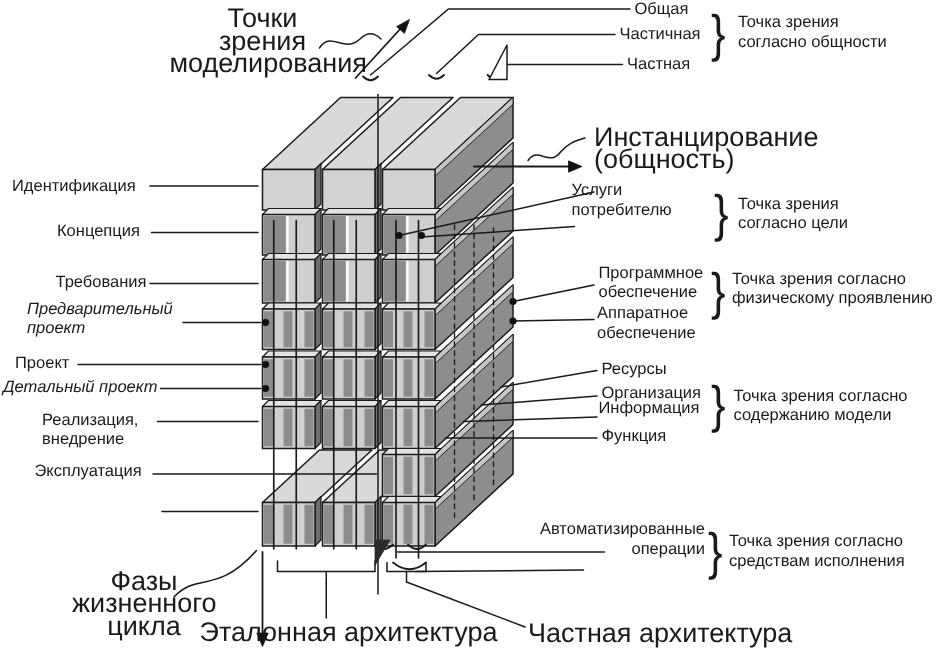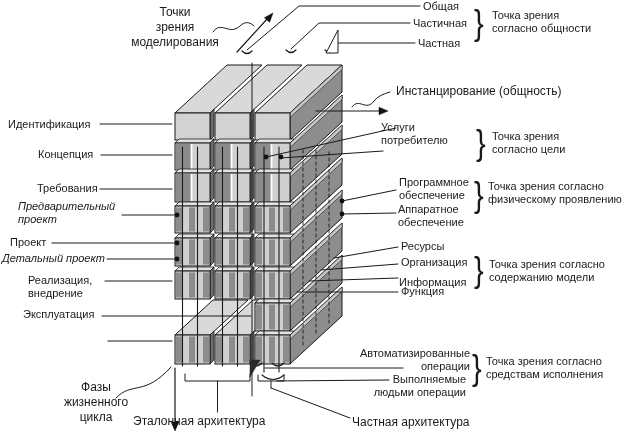--- a/index.html
+++ b/index.html
@@ -1,20 +1,20 @@
 <!DOCTYPE html>
 <html><head>
 <meta charset="utf-8">
 <style>
   html,body{margin:0;padding:0;background:#fff;}
   .stage{position:relative;width:632px;height:438px;background:#ffffff;
          font-family:"Liberation Sans",sans-serif;color:#1a1a1a;overflow:hidden;}
   #cube-svg{position:absolute;left:0;top:0;z-index:1;}
   .lbl{position:absolute;font-size:11px;line-height:12.5px;white-space:pre-line;z-index:2;}
-  .ttl{font-size:12px;line-height:15px;}
+  .ttl{font-size:18px;line-height:15px;}
   .it{font-style:italic;}
   .ctr{text-align:center;}
   .rt{text-align:right;}
   .brace{position:absolute;font-size:29px;line-height:29px;z-index:2;
          transform:scaleY(1.18);transform-origin:top left;font-weight:400;}
 </style>
 </head>
 <body>
 
 <div class="stage">
@@ -232,30 +232,28 @@
   <div class="lbl" style="left:399px;top:176px;">Программное
 обеспечение</div>
   <div class="lbl" style="left:398px;top:203px;">Аппаратное
 обеспечение</div>
   <div class="brace" style="left:474px;top:179px;">}</div>
   <div class="lbl" style="left:488px;top:180px;">Точка зрения согласно
 физическому проявлению</div>
 
   <div class="lbl" style="left:401px;top:240px;">Ресурсы</div>
   <div class="lbl" style="left:401px;top:256px;">Организация</div>
-  <div class="lbl" style="left:399px;top:276px;text-align:right;">Информация</div>
+  <div class="lbl" style="left:399px;top:266px;text-align:right;">Информация</div>
   <div class="lbl" style="left:401px;top:285px;">Функция</div>
   <div class="brace" style="left:474px;top:254px;">}</div>
   <div class="lbl" style="left:489px;top:258px;">Точка зрения согласно
 содержанию модели</div>
 
   <div class="lbl rt" style="left:352px;top:347px;width:118px;">Автоматизированные
 операции</div>
-  <div class="lbl rt" style="left:352px;top:373px;width:114px;">Выполняемые
-людьми операции</div>
   <div class="brace" style="left:472px;top:352px;">}</div>
   <div class="lbl" style="left:486px;top:355px;">Точка зрения согласно
 средствам исполнения</div>
 
   <div class="lbl" style="left:8px;top:118px;">Идентификация</div>
   <div class="lbl" style="left:38px;top:148px;">Концепция</div>
   <div class="lbl" style="left:37px;top:182px;">Требования</div>
   <div class="lbl it" style="left:18px;top:200px;">Предварительный
 проект</div>
   <div class="lbl" style="left:10px;top:236px;">Проект</div>

